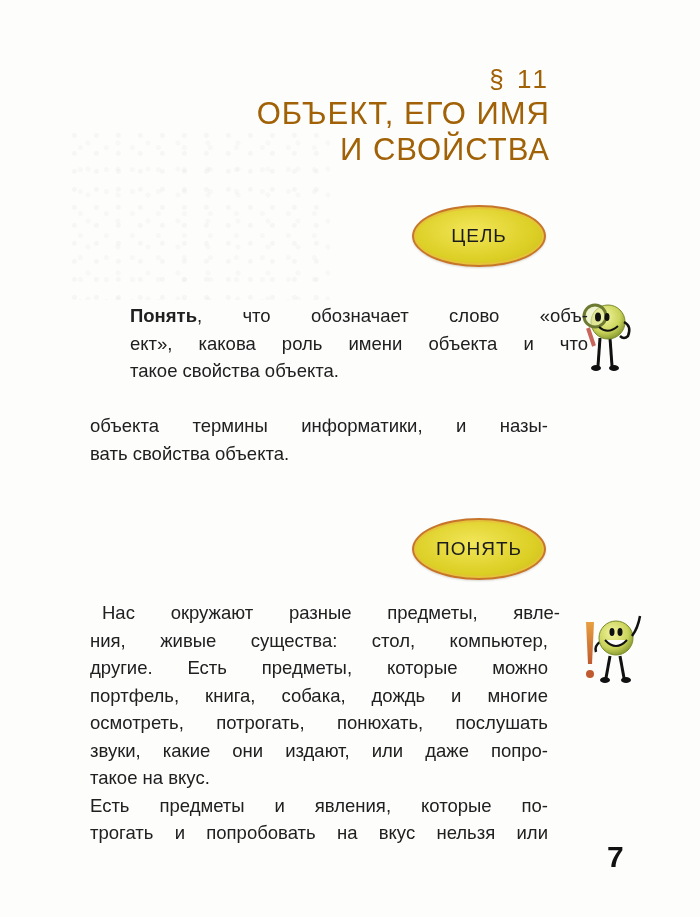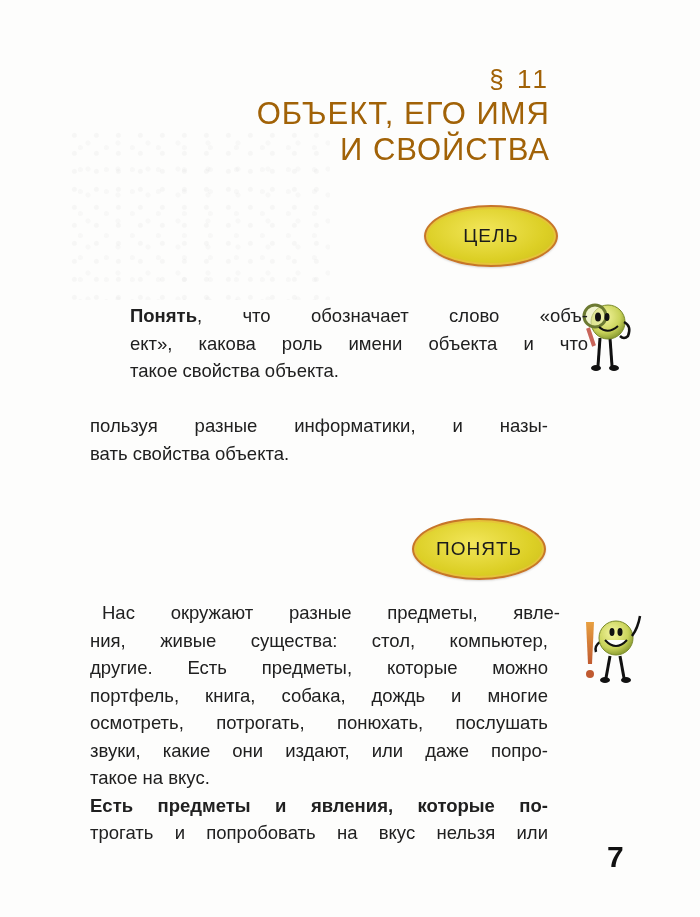--- a/index.html
+++ b/index.html
@@ -27,21 +27,21 @@
 
   .badge {
     position: absolute; width: 130px; height: 58px;
     border-radius: 50%;
     background: radial-gradient(ellipse at 45% 40%, #f2e65a 0%, #dccf25 60%, #c9b81a 100%);
     border: 2px solid #c7752a;
     box-shadow: inset 0 0 0 2px #e6c33a, 0 1px 2px rgba(0,0,0,0.15);
     display: flex; align-items: center; justify-content: center;
     font-size: 19px; color: #1b1b1b; letter-spacing: 1px;
   }
-  .badge-goal { left: 424px; top: 205px; }
+  .badge-goal { left: 412px; top: 205px; }
   .badge-understand { left: 412px; top: 518px; }
 
   .text {
     position: absolute; left: 90px; width: 458px;
     font-size: 18.5px; line-height: 27.5px; text-align: justify;
     color: #202020;
   }
   .text b { font-weight: bold; }
   .goal1 { top: 302px; margin-left: 40px; }
   .goal2 { top: 412px; }
@@ -91,21 +91,21 @@
   <path d="M21 31 Q30 39 40 30" fill="none" stroke="#111" stroke-width="2"></path>
 </svg>
 
 <div class="text goal1">
   <span class="line"><b>Понять</b><span>, что обозначает слово «объ-</span></span>
   <span class="line">ект», какова роль имени объекта и что</span>
   <span class="line last">такое свойства объекта.</span>
 </div>
 
 <div class="text goal2">
-  <span class="line">пользуя разные информатики, и назы-</span>
+  <span class="line">объекта термины информатики, и назы-</span>
   <span class="line last">вать свойства объекта.</span>
 </div>
 
 <div class="badge badge-understand">
   <span>ПОНЯТЬ</span>
 </div>
 
 <svg class="mascot" style="left:580px; top:612px;" width="76" height="76" viewBox="0 0 76 76">
   <defs>
     <radialGradient id="g2" cx="40%" cy="35%" r="65%">
@@ -133,21 +133,21 @@
 </svg>
 
 <div class="text body-text">
   <span class="line" style="margin-left: 0px; text-indent: 0px; box-sizing: border-box; width: 100%; padding-inline-start: 0px; margin-inline-start: 0px; padding-left: 0px; display: block;"><span style="display:inline-block;width:0;"></span><span style="display:inline-block;width:calc(100% - 0px);text-align:justify;text-align-last:justify;padding-left:0;">Нас окружают разные предметы, явле-</span></span>
   <span class="line">ния, живые существа: стол, компьютер,</span>
   <span class="line">другие. Есть предметы, которые можно</span>
   <span class="line">портфель, книга, собака, дождь и многие</span>
   <span class="line">осмотреть, потрогать, понюхать, послушать</span>
   <span class="line">звуки, какие они издают, или даже попро-</span>
   <span class="line last">такое на вкус.</span>
-  <span class="line" style="margin-left: 0px; text-indent: 0px; box-sizing: border-box; width: 100%; padding-inline-start: 0px; margin-inline-start: 0px; padding-left: 0px; display: block; font-weight: bold;"><span>Есть предметы и явления, которые по-</span></span>
+  <span class="line" style="margin-left: 0px; text-indent: 0px; box-sizing: border-box; width: 100%; padding-inline-start: 0px; margin-inline-start: 0px; padding-left: 0px; display: block;"><span>Есть предметы и явления, которые по-</span></span>
   <span class="line">трогать и попробовать на вкус нельзя или</span>
 </div>
 
 <div class="page-number">7</div>
 
 <style>
   
   .body-text .line:nth-child(1) { padding-left: 0; }
   .body-text .line:nth-child(1) > span:last-child { margin-left: 12px; }
   .body-text .line:nth-child(1),

